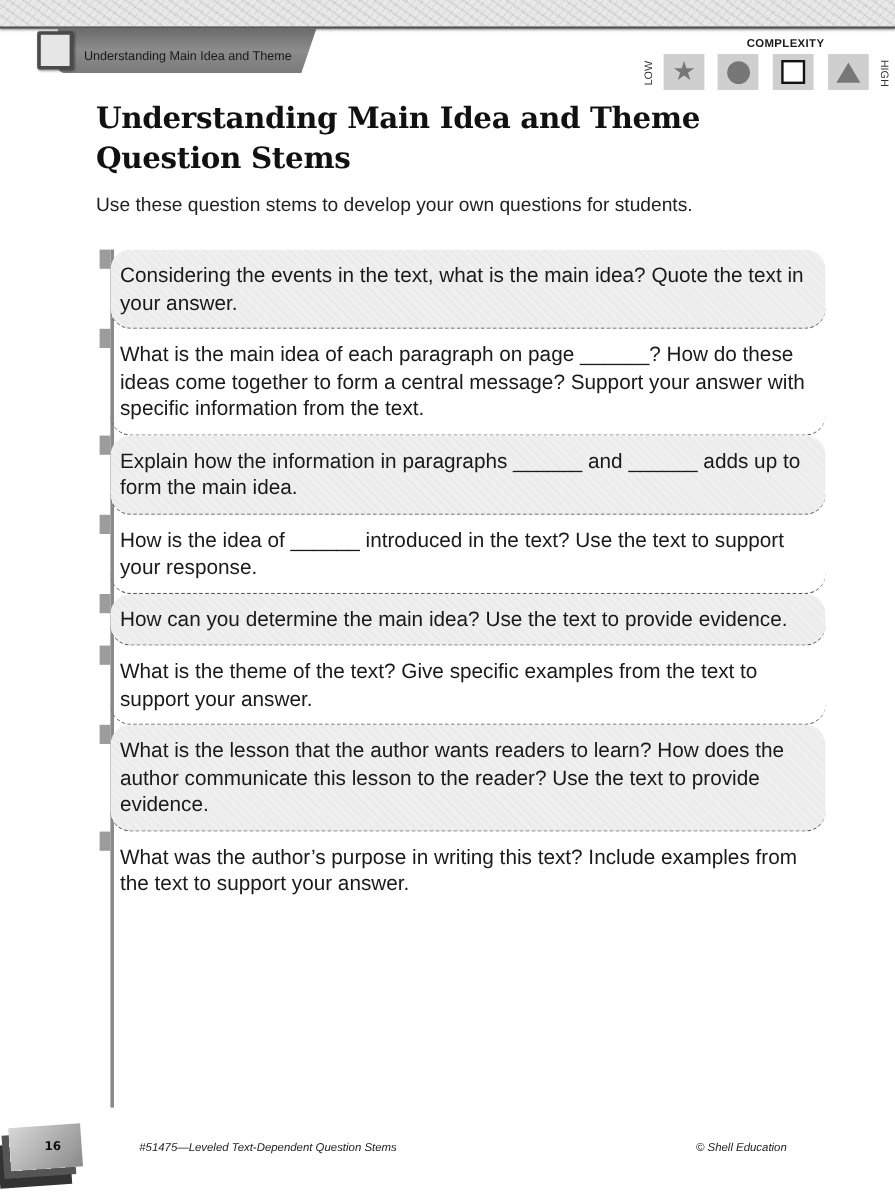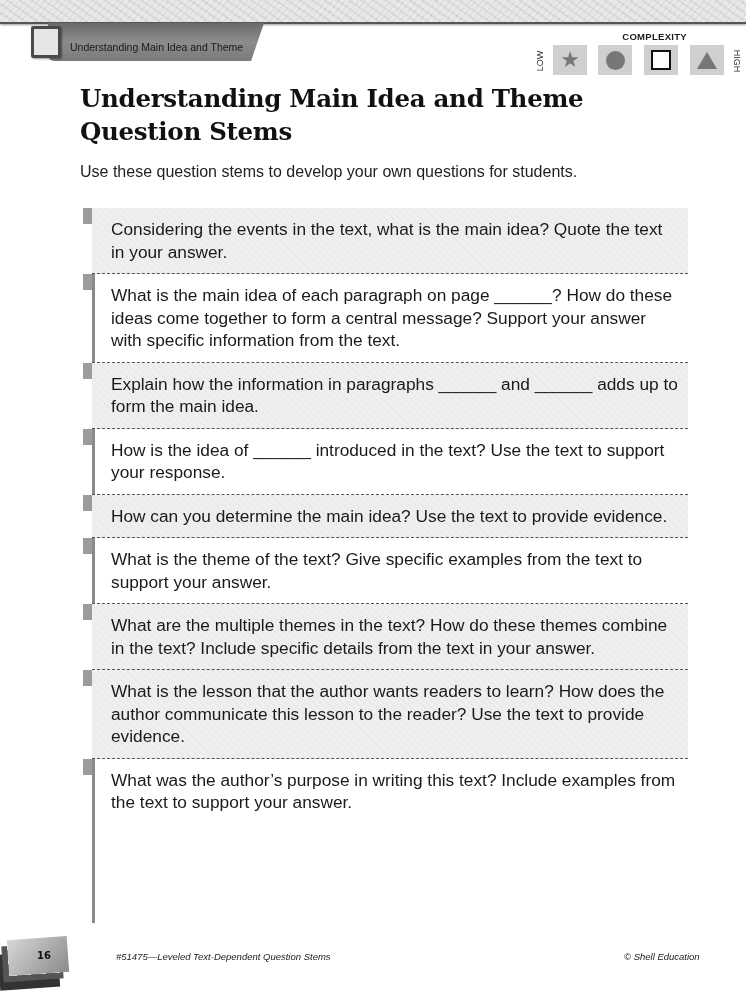--- a/index.html
+++ b/index.html
@@ -66,23 +66,24 @@
     position: absolute; left: 80px; top: 163px; font-size: 16px; color: #222;
   }
   
   .stems {
     position: absolute; left: 92px; top: 208px; width: 596px;
   }
   .stems-rule {
     position: absolute; left: 92px; top: 208px; width: 3px; height: 715px; background: #8a8a8a;
   }
   .stem {
-    position: relative; padding: 10px 10px 10px 19px;
+    position: relative; padding: 10px 10px 10px 8px;
     font-size: 17.3px; line-height: 22.5px; color: #1a1a1a;
     border-bottom: 1px dashed #555;
+    border-radius: 17px;
   }
   .stem.shaded {
     background:
       repeating-linear-gradient(45deg, rgba(0,0,0,0.015) 0 2px, transparent 2px 5px),
       #efefef;
   }
   .stem:last-child { border-bottom: none; }
   .stem-marker {
     position: absolute; left: -9px; top: 0; width: 9px; height: 16px; background: #9c9c9c;
   }
@@ -94,21 +95,21 @@
     box-shadow: -6px 6px 0 #555, -10px 14px 0 #333;
   }
   .page-number {
     position: absolute; left: 37px; top: 950px; font-family: "DejaVu Sans", sans-serif;
     font-weight: bold; font-size: 10px; color: #111;
   }
   .footer-left {
     position: absolute; left: 116px; top: 951px; font-size: 9.5px; font-style: italic; color: #222;
   }
   .footer-right {
-    position: absolute; left: 580px; top: 951px; font-size: 9.5px; font-style: italic; color: #222; margin-left: 44px;
+    position: absolute; left: 580px; top: 951px; font-size: 9.5px; font-style: italic; color: #222;
   }
 </style>
 </head>
 <body>
 
 <div class="top-band"></div>
 <div class="header-tab"></div>
 <div class="header-square"></div>
 <div class="header-tab-label">Understanding Main Idea and Theme</div>
 
@@ -135,21 +136,20 @@
 <div class="intro">Use these question stems to develop your own questions for students.</div>
 
 <div class="stems-rule"></div>
 <div class="stems">
   <div class="stem shaded"><span class="stem-marker"></span><span>Considering the events in the text, what is the main idea? Quote the text in your answer.</span></div>
   <div class="stem"><span class="stem-marker"></span><span>What is the main idea of each paragraph on page ______? How do these ideas come together to form a central message? Support your answer with specific information from the text.</span></div>
   <div class="stem shaded"><span class="stem-marker"></span><span>Explain how the information in paragraphs ______ and ______ adds up to form the main idea.</span></div>
   <div class="stem"><span class="stem-marker"></span><span>How is the idea of ______ introduced in the text? Use the text to support your response.</span></div>
   <div class="stem shaded"><span class="stem-marker"></span><span>How can you determine the main idea? Use the text to provide evidence.</span></div>
   <div class="stem"><span class="stem-marker"></span><span>What is the theme of the text? Give specific examples from the text to support your answer.</span></div>
-  <div class="stem shaded"><span class="stem-marker"></span><span>What are the multiple themes in the text? How do these themes combine in the text? Include specific details from the text in your answer.</span></div>
   <div class="stem shaded"><span class="stem-marker"></span><span>What is the lesson that the author wants readers to learn? How does the author communicate this lesson to the reader? Use the text to provide evidence.</span></div>
   <div class="stem"><span class="stem-marker"></span><span>What was the author’s purpose in writing this text? Include examples from the text to support your answer.</span></div>
 </div>
 
 <div class="footer-tab"></div>
 <div class="page-number">16</div>
 <div class="footer-left">#51475—Leveled Text-Dependent Question Stems</div>
 <div class="footer-right">© Shell Education</div>
 
 </body></html>

